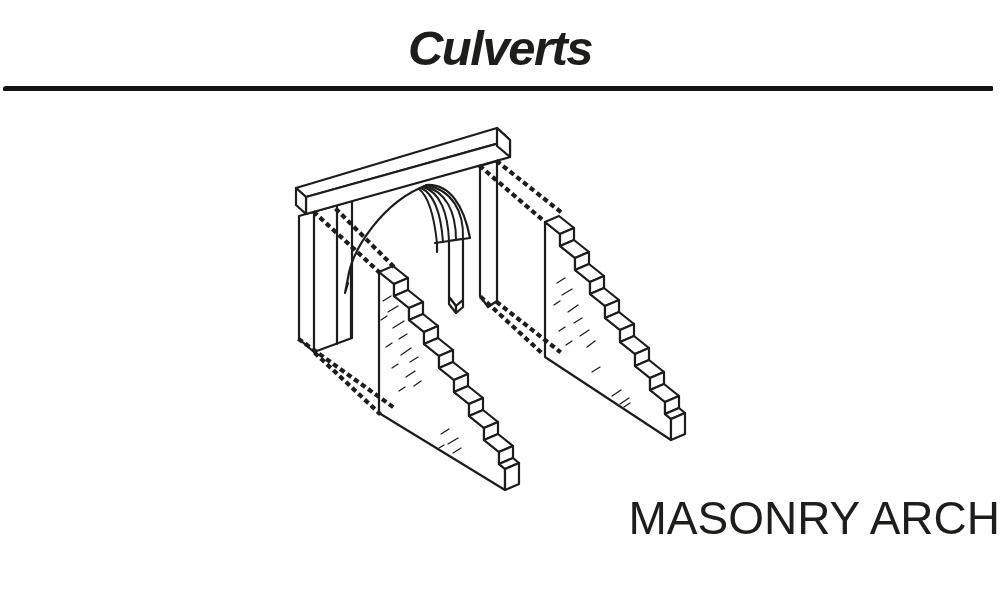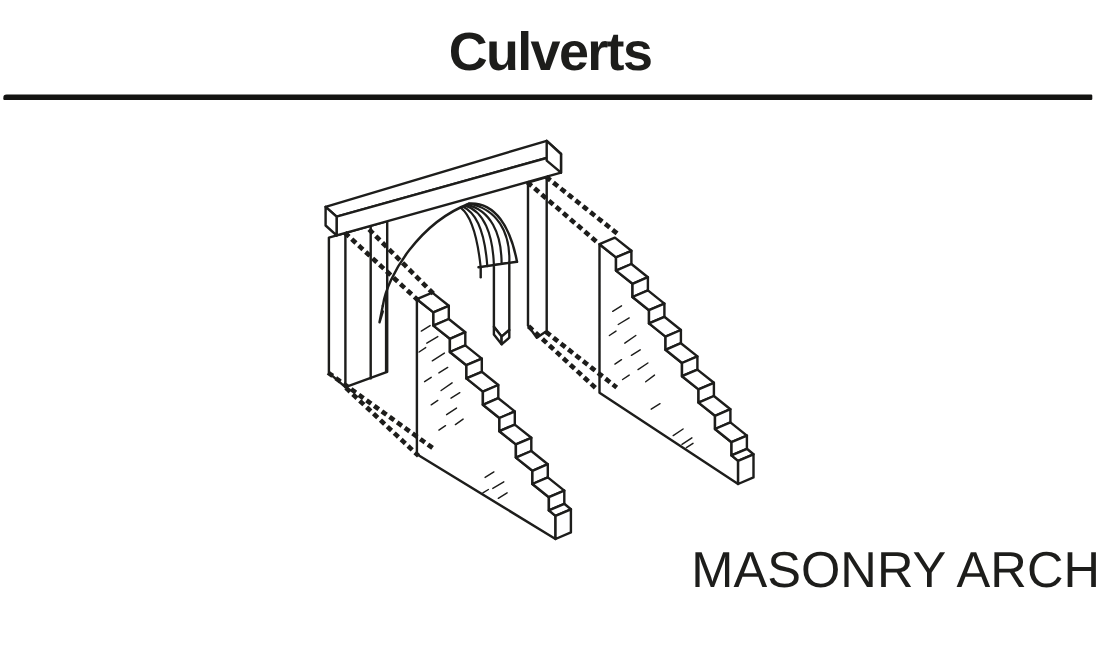--- a/index.html
+++ b/index.html
@@ -1,19 +1,19 @@
 <!DOCTYPE html>
 <html><head>
 <meta charset="utf-8">
 <style>
   html,body{margin:0;padding:0;background:#fff;}
   .stage{position:relative;width:1000px;height:591px;background:#fff;overflow:hidden;
          font-family:"Liberation Sans", sans-serif;color:#1d1d1b;}
   .page-title{position:absolute;top:24px;left:0;width:100%;text-align:center;
-              font-size:49px;font-weight:700;letter-spacing:-1.5px;line-height:1;}
+              font-size:49px;font-weight:700;letter-spacing:-1.5px;line-height:1;font-style:italic;}
   .title-divider{position:absolute;top:86px;left:3px;width:990px;height:5px;
                  background:#131311;border-radius:3px 1px 1px 1px;}
   .figure{position:absolute;top:0;left:0;width:1000px;height:591px;}
   .figure svg{display:block;}
   .figure-caption{position:absolute;top:495px;left:0;width:100%;text-align:right;
                   font-size:46px;font-weight:400;letter-spacing:0px;line-height:1;}
   .face{fill:#ffffff;stroke:#1d1d1b;stroke-width:2.2;stroke-linejoin:round;}
   .ln{fill:none;stroke:#1d1d1b;stroke-width:2.2;stroke-linejoin:round;stroke-linecap:round;}
   .ring{fill:none;stroke:#1d1d1b;stroke-width:2;stroke-linecap:round;}
   .tex{fill:none;stroke:#1d1d1b;stroke-width:1.3;stroke-linecap:round;}

